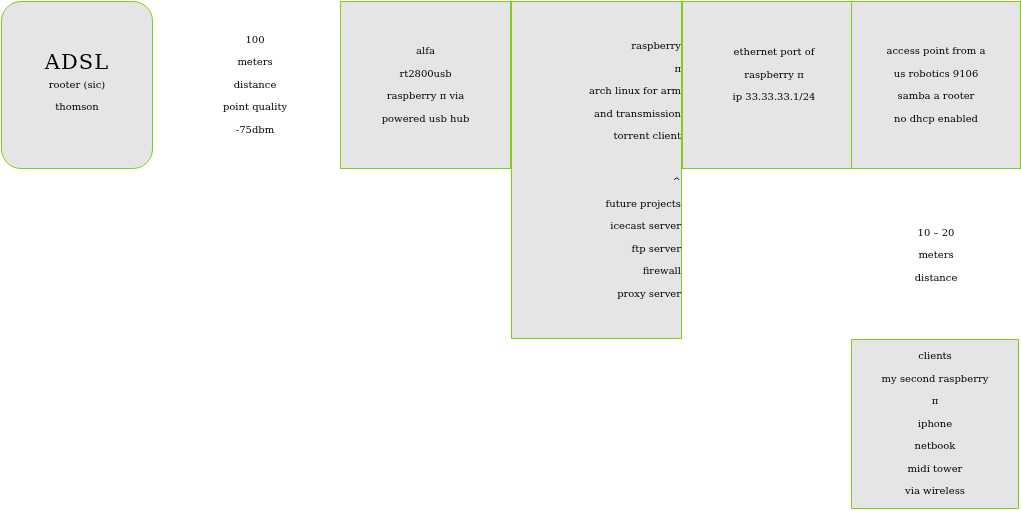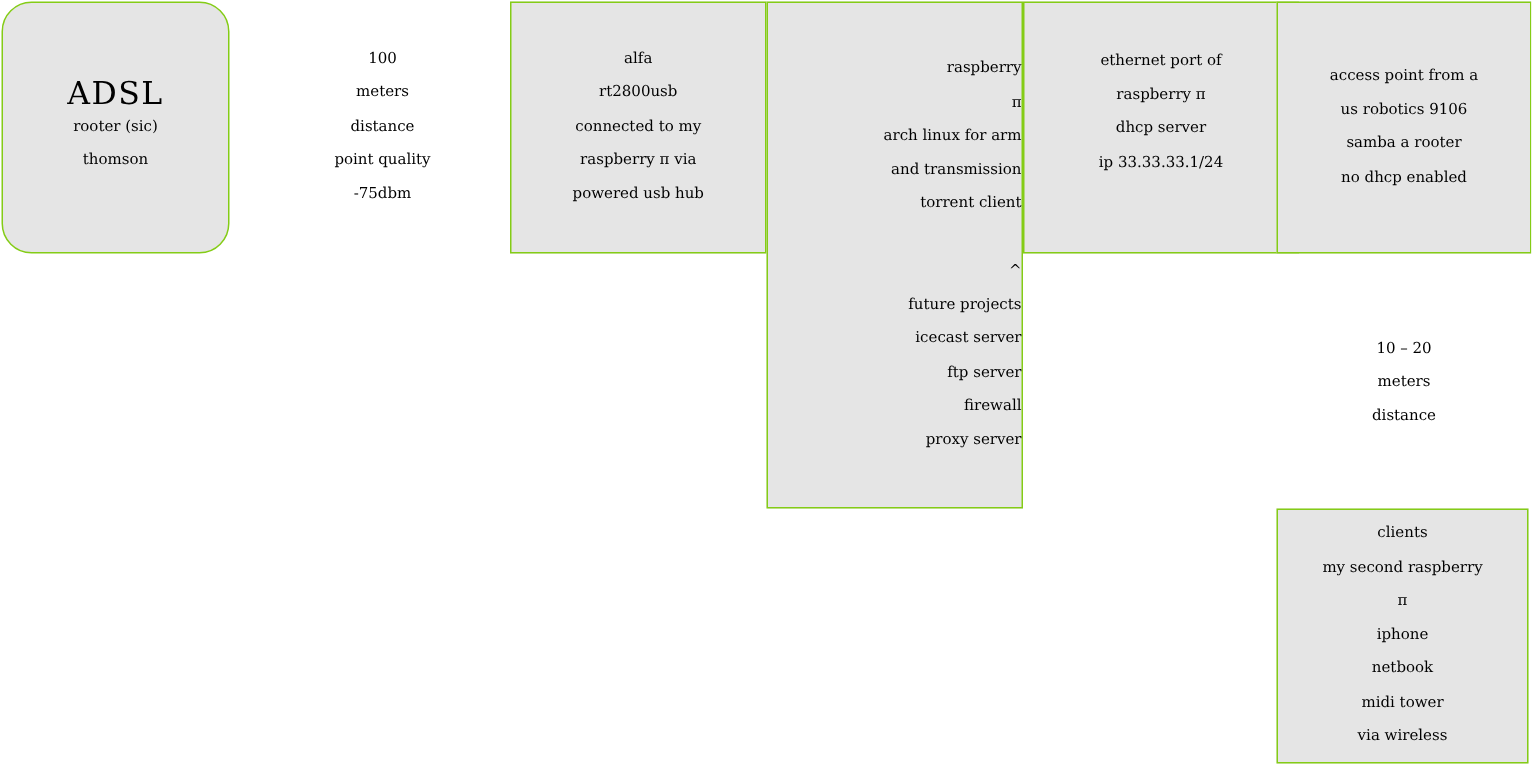--- a/index.html
+++ b/index.html
@@ -65,21 +65,20 @@
       <div class="line">100</div>
       <div class="line">meters</div>
       <div class="line">distance</div>
       <div class="line">point quality</div>
       <div class="line">-75dbm</div>
     </div>
 
   <div class="box" style="left:340px; top:1px; width:171px; height:168px;">
       <div class="line">alfa</div>
       <div class="line">rt2800usb</div>
-      <div class="line">connected to my</div>
       <div class="line">raspberry π via</div>
       <div class="line">powered usb hub</div>
     </div>
 
   <div class="box" style="left:511px; top:1px; width:171px; height:338px;align-items:flex-end;">
       <div class="line">raspberry</div>
       <div class="line">π</div>
       <div class="line">arch linux for arm</div>
       <div class="line">and transmission</div>
       <div class="line">torrent client</div>
@@ -88,21 +87,20 @@
       <div class="line">future projects</div>
       <div class="line">icecast server</div>
       <div class="line">ftp server</div>
       <div class="line">firewall</div>
       <div class="line">proxy server</div>
     </div>
 
   <div class="box lift" style="left:682px; top:1px; width:184px; height:168px;">
       <div class="line">ethernet port of</div>
       <div class="line">raspberry π</div>
-      <div class="line">dhcp server</div>
       <div class="line">ip 33.33.33.1/24</div>
     </div>
 
   <div class="box" style="left:851px; top:1px; width:170px; height:168px;">
       <div class="line">access point from a</div>
       <div class="line">us robotics 9106</div>
       <div class="line">samba a rooter</div>
       <div class="line">no dhcp enabled</div>
     </div>
 

